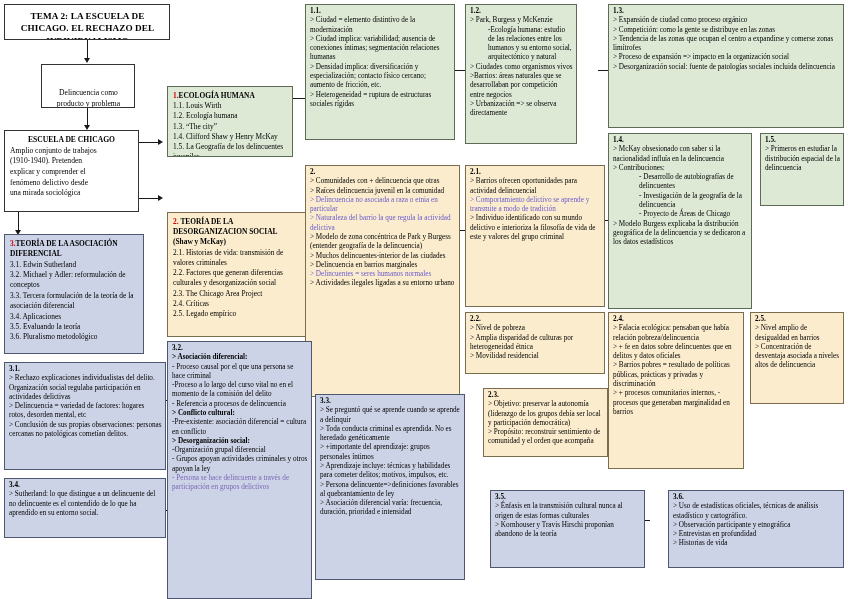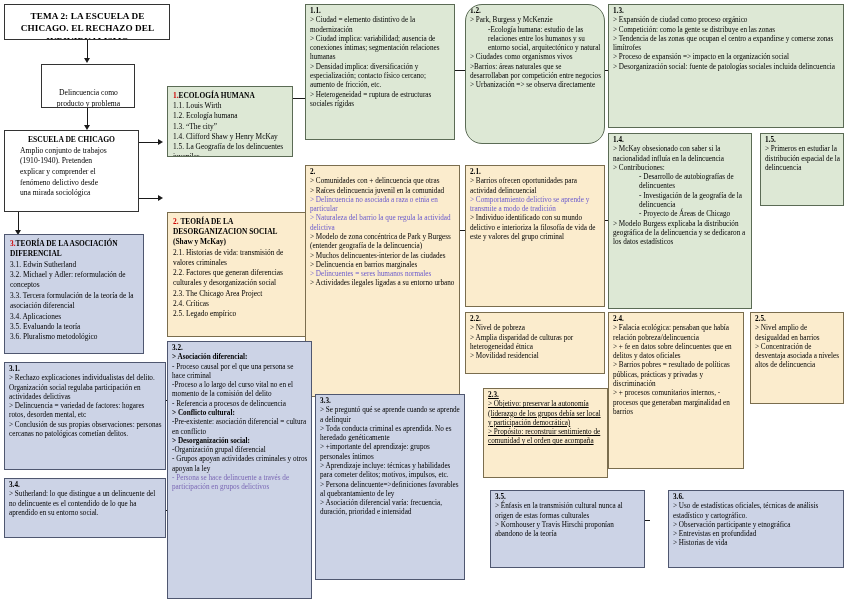--- a/index.html
+++ b/index.html
@@ -108,21 +108,21 @@
     <span class="ln">CHICAGO. EL RECHAZO DEL</span>
     <span class="ln">INDIVIDUALISMO</span>
   </div>
 
   <div class="box white center" style="left:41px; top:64px; width:94px; height:44px; padding-top:22px; font-size:7.6px; line-height:1.45;">
     <span class="ln">Delincuencia como</span>
     <span class="ln">producto y problema</span>
     <span class="ln">social</span>
   </div>
 
-  <div class="box white" style="left:4px; top:130px; width:135px; height:82px; padding:4px 15px; font-size:7.6px; line-height:1.4;">
+  <div class="box white" style="left:4px; top:130px; width:135px; height:82px; padding:4px 5px; font-size:7.6px; line-height:1.4;">
     <span class="ln b center">ESCUELA DE CHICAGO</span>
     <span class="ln">Amplio conjunto de trabajos</span>
     <span class="ln">(1910-1940). Pretenden</span>
     <span class="ln">explicar y comprender el</span>
     <span class="ln">fenómeno delictivo desde</span>
     <span class="ln">una mirada sociológica</span>
   </div>
 
   <div class="box green" style="left:167px; top:86px; width:126px; height:71px; padding:4px 5px; font-size:7.4px; line-height:1.38;">
     <span class="ln"><span class="num-red">1.</span><span class="b">ECOLOGÍA HUMANA</span></span>
@@ -154,21 +154,21 @@
   </div>
 
   <div class="box green" style="left:305px; top:4px; width:150px; height:136px;">
     <span class="ln idx">1.1.</span>
     <span class="ln">&gt; Ciudad = elemento distintivo de la modernización</span>
     <span class="ln">&gt; Ciudad implica: variabilidad; ausencia de conexiones íntimas; segmentación relaciones humanas</span>
     <span class="ln">&gt; Densidad implica: diversificación y especialización; contacto físico cercano; aumento de fricción, etc.</span>
     <span class="ln">&gt; Heterogeneidad = ruptura de estructuras sociales rígidas</span>
   </div>
 
-  <div class="box green" style="left:465px; top:4px; width:140px; height:140px;border-radius:17px;">
+  <div class="box green" style="left:465px; top:4px; width:112px; height:140px;">
     <span class="ln idx">1.2.</span>
     <span class="ln">&gt; Park, Burgess y McKenzie</span>
     <span class="ln indent2">-Ecología humana: estudio de las relaciones entre los humanos y su entorno social, arquitectónico y natural</span>
     <span class="ln">&gt; Ciudades como organismos vivos</span>
     <span class="ln">&gt;Barrios: áreas naturales que se desarrollaban por competición entre negocios</span>
     <span class="ln">&gt; Urbanización =&gt; se observa directamente</span>
   </div>
 
   <div class="box green" style="left:608px; top:4px; width:236px; height:124px;">
     <span class="ln idx">1.3.</span>
@@ -214,21 +214,21 @@
     <span class="ln">&gt; Individuo identificado con su mundo delictivo e interioriza la filosofía de vida de este y valores del grupo criminal</span>
   </div>
 
   <div class="box cream" style="left:465px; top:312px; width:140px; height:62px;">
     <span class="ln idx">2.2.</span>
     <span class="ln">&gt; Nivel de pobreza</span>
     <span class="ln">&gt; Amplia disparidad de culturas por heterogeneidad étnica</span>
     <span class="ln">&gt; Movilidad residencial</span>
   </div>
 
-  <div class="box cream" style="left:483px; top:388px; width:125px; height:90px;text-decoration:underline;">
+  <div class="box cream" style="left:483px; top:388px; width:125px; height:69px;">
     <span class="ln idx">2.3.</span>
     <span class="ln">&gt; Objetivo: preservar la autonomía (liderazgo de los grupos debía ser local y participación democrática)</span>
     <span class="ln">&gt; Propósito: reconstruir sentimiento de comunidad y el orden que acompaña</span>
   </div>
 
   <div class="box cream" style="left:608px; top:312px; width:136px; height:157px;">
     <span class="ln idx">2.4.</span>
     <span class="ln">&gt; Falacia ecológica: pensaban que había relación pobreza/delincuencia</span>
     <span class="ln">&gt; + fe en datos sobre delincuentes que en delitos y datos oficiales</span>
     <span class="ln">&gt; Barrios pobres = resultado de políticas públicas, prácticas y privadas y discriminación</span>

